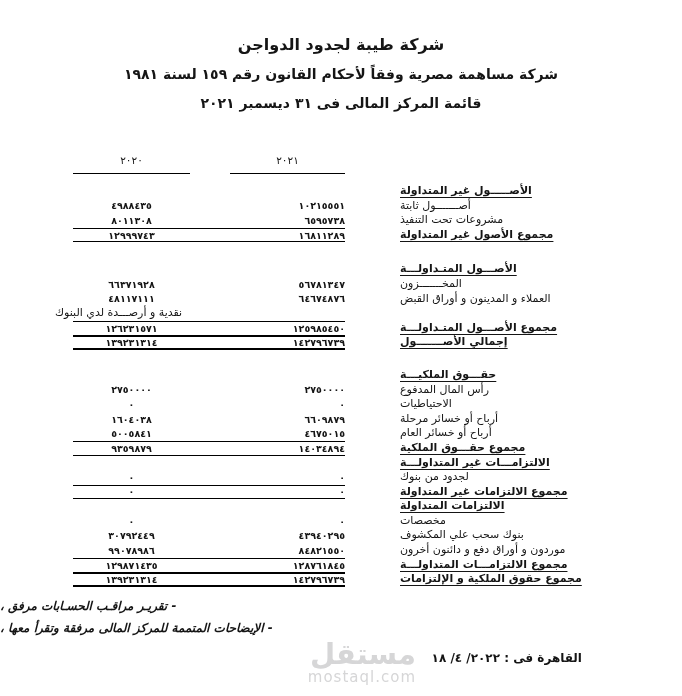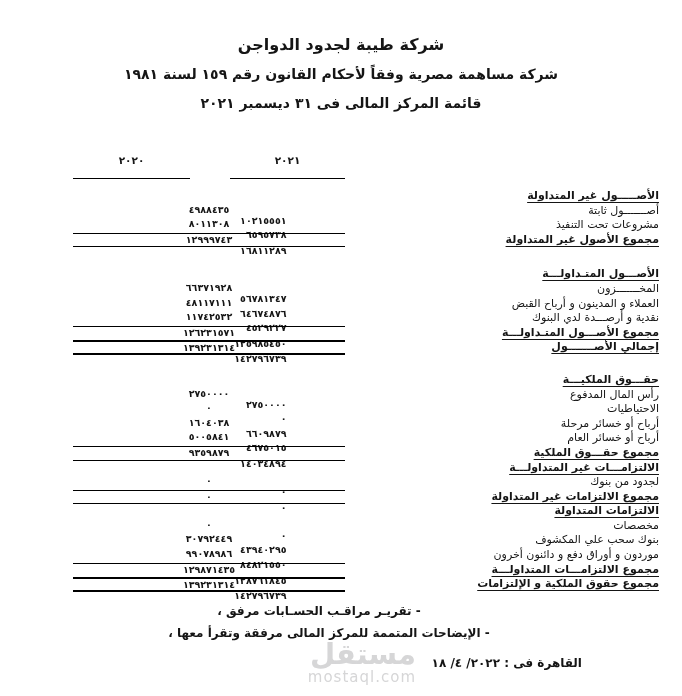--- a/index.html
+++ b/index.html
@@ -8,40 +8,40 @@
     background:#ffffff;color:#151515;
     font-family:"DejaVu Sans", sans-serif;
   }
   
   .header{padding-top:30px;text-align:center;direction:rtl;font-weight:bold;}
   .hl1{font-size:16px;line-height:30px;}
   .hl2{font-size:14px;line-height:29px;}
   .hl3{font-size:14px;line-height:29px;}
   
   .yearrow{margin:36px 0 10px 73px;width:272px;display:flex;}
-  .yc{width:117px;text-align:center;font-weight:bold;font-size:10.5px;
-      letter-spacing:4px;padding-bottom:12px;border-bottom:1.6px solid #000;}
+  .yc{width:117px;text-align:center;font-weight:normal;font-size:10.5px;
+      letter-spacing:4px;padding-bottom:7px;border-bottom:1.6px solid #000;}
   .yc.y21{width:115px;margin-left:40px;}
   
   .row{display:flex;height:14.6px;align-items:center;}
   .nums{width:272px;margin-left:73px;display:flex;align-items:center;
-        height:100%;box-sizing:border-box;flex-direction:column;}
+        height:100%;box-sizing:border-box;}
   .n20{width:117px;text-align:center;}
   .n21{width:115px;margin-left:40px;text-align:right;}
   .n20,.n21{font-size:9.5px;font-weight:bold;letter-spacing:2px;}
-  .lbl{flex:1;margin-left:55px;margin-right:23px;text-align:right;direction:rtl;
+  .lbl{flex:1;margin-left:55px;margin-right:23px;text-align:left;direction:rtl;
        font-size:11px;line-height:14.6px;white-space:nowrap;}
   .h .lbl,.t .lbl,.g .lbl{font-weight:bold;text-decoration:underline;text-underline-offset:3px;}
   .lt .nums{border-top:1.5px solid #000;}
   .lb .nums{border-bottom:1.5px solid #000;}
   .LT .nums{border-top:2.6px solid #000;}
   .LB .nums{border-bottom:2.6px solid #000;}
   .sp20{height:20px;} .sp18{height:18px;}
   
-  .note{direction:rtl;font-weight:bold;font-size:12px;text-align:center;}
+  .note{direction:rtl;font-weight:bold;font-size:12px;text-align:left;font-style:italic;}
   .note1{margin:12px 44px 0 0;}
   .note2{margin:8px 24px 0 0;}
   .dateline{margin:16px 100px 0 0;direction:rtl;text-align:right;
             font-weight:bold;font-size:12px;}
   .dval{display:inline-block;direction:ltr;}
   
   .watermark{position:absolute;left:264px;top:638px;width:152px;
              text-align:right;color:#d6d6d7;user-select:none;}
   .wm-ar{font-size:29px;font-weight:bold;line-height:32px;}
   .wm-en{font-size:15px;line-height:15px;letter-spacing:1px;}
@@ -105,27 +105,23 @@
         <span class="n20">٦٦٣٧١٩٢٨</span>
         <span class="n21">٥٦٧٨١٣٤٧</span>
       </div>
     <div class="lbl">المخـــــــزون</div>
   </div>
   <div class="row">
     <div class="nums">
         <span class="n20">٤٨١١٧١١١</span>
         <span class="n21">٦٤٦٧٤٨٧٦</span>
       </div>
-    <div class="lbl">العملاء و المدينون و أرباح القبض</div>
-  </div>
-  <div class="row">
-    <div class="nums">
-        <span class="n20">١١٧٤٢٥٣٢</span>
-        <span class="n21">٤٥٢٩٢٢٧</span>
-      </div>
+    <div class="lbl">العملاء و المدينون و أوراق القبض</div>
+  </div>
+  <div class="row">
     <div class="lbl">نقدية و أرصـــدة لدي البنوك</div>
   </div>
   <div class="row t lt">
     <div class="nums">
         <span class="n20">١٢٦٢٣١٥٧١</span>
         <span class="n21">١٢٥٩٨٥٤٥٠</span>
       </div>
     <div class="lbl">مجموع الأصـــول المتـداولـــة</div>
   </div>
   <div class="row g LT LB">

